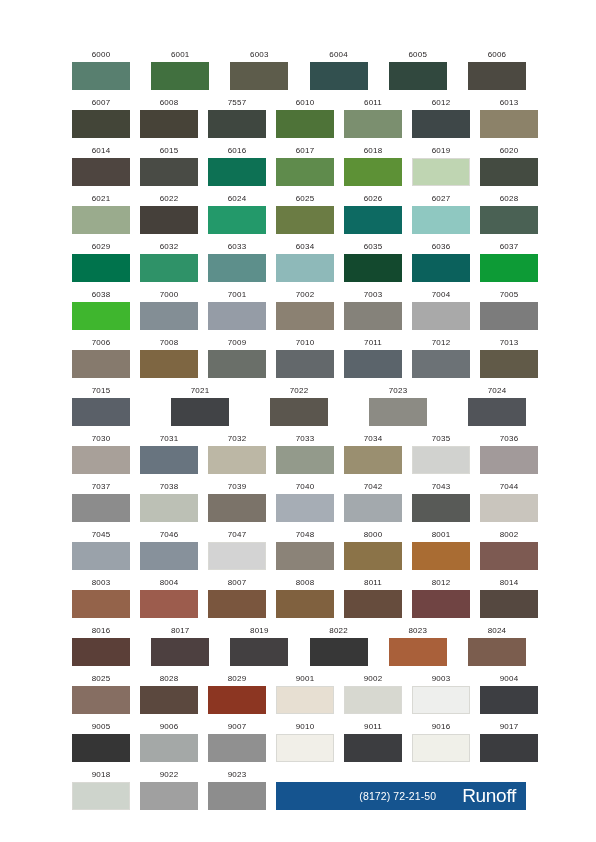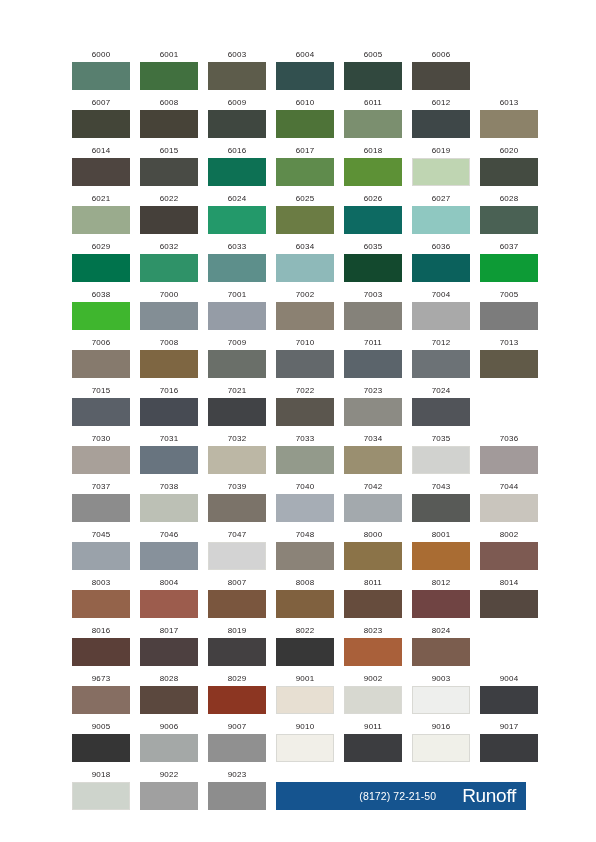--- a/index.html
+++ b/index.html
@@ -29,20 +29,21 @@
     position: absolute;
     left: 72px;
     top: 50px;
     width: 454px;
   }
 
   .row {
     display: flex;
     gap: 10px;
     margin-bottom: 8px;
+    justify-content: space-between;
   }
 
   .cell {
     width: 58px;
     flex: 0 0 58px;
   }
 
   .cell-label {
     font-size: 8px;
     line-height: 10px;
@@ -139,21 +140,21 @@
       <div class="row">
         <div class="cell">
           <div class="cell-label">6007</div>
           <div class="cell-swatch" style="background: rgb(67, 69, 56);"></div>
         </div>
         <div class="cell">
           <div class="cell-label">6008</div>
           <div class="cell-swatch" style="background: rgb(71, 67, 56);"></div>
         </div>
         <div class="cell">
-          <div class="cell-label">6009</div>
+          <div class="cell-label">7557</div>
           <div class="cell-swatch" style="background: rgb(63, 71, 64);"></div>
         </div>
         <div class="cell">
           <div class="cell-label">6010</div>
           <div class="cell-swatch" style="background: rgb(78, 115, 56);"></div>
         </div>
         <div class="cell">
           <div class="cell-label">6011</div>
           <div class="cell-swatch" style="background: rgb(123, 143, 111);"></div>
         </div>
@@ -315,24 +316,20 @@
           <div class="cell-label">7013</div>
           <div class="cell-swatch" style="background: rgb(97, 90, 72);"></div>
         </div>
       </div>
       <div class="row">
         <div class="cell">
           <div class="cell-label">7015</div>
           <div class="cell-swatch" style="background: rgb(90, 96, 104);"></div>
         </div>
         <div class="cell">
-          <div class="cell-label">7016</div>
-          <div class="cell-swatch" style="background: rgb(71, 75, 83);"></div>
-        </div>
-        <div class="cell">
           <div class="cell-label">7021</div>
           <div class="cell-swatch" style="background: rgb(65, 67, 70);"></div>
         </div>
         <div class="cell">
           <div class="cell-label">7022</div>
           <div class="cell-swatch" style="background: rgb(91, 86, 78);"></div>
         </div>
         <div class="cell">
           <div class="cell-label">7023</div>
           <div class="cell-swatch" style="background: rgb(140, 139, 132);"></div>
@@ -483,21 +480,21 @@
           <div class="cell-label">8023</div>
           <div class="cell-swatch" style="background: rgb(169, 96, 58);"></div>
         </div>
         <div class="cell">
           <div class="cell-label">8024</div>
           <div class="cell-swatch" style="background: rgb(123, 93, 78);"></div>
         </div>
       </div>
       <div class="row">
         <div class="cell">
-          <div class="cell-label">9673</div>
+          <div class="cell-label">8025</div>
           <div class="cell-swatch" style="background: rgb(134, 110, 98);"></div>
         </div>
         <div class="cell">
           <div class="cell-label">8028</div>
           <div class="cell-swatch" style="background: rgb(91, 72, 62);"></div>
         </div>
         <div class="cell">
           <div class="cell-label">8029</div>
           <div class="cell-swatch" style="background: rgb(140, 54, 34);"></div>
         </div>

